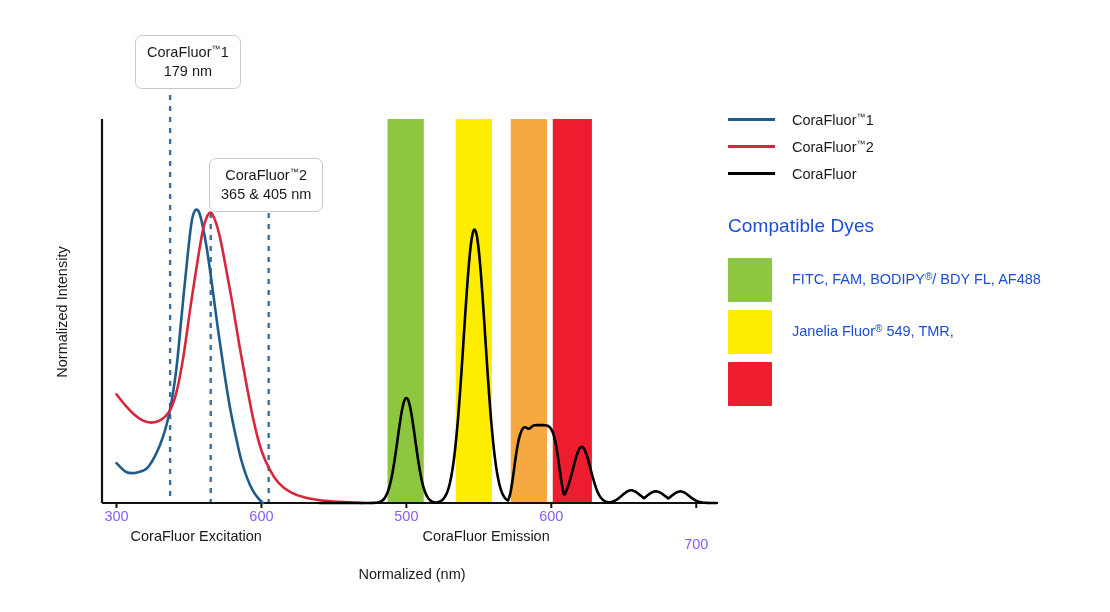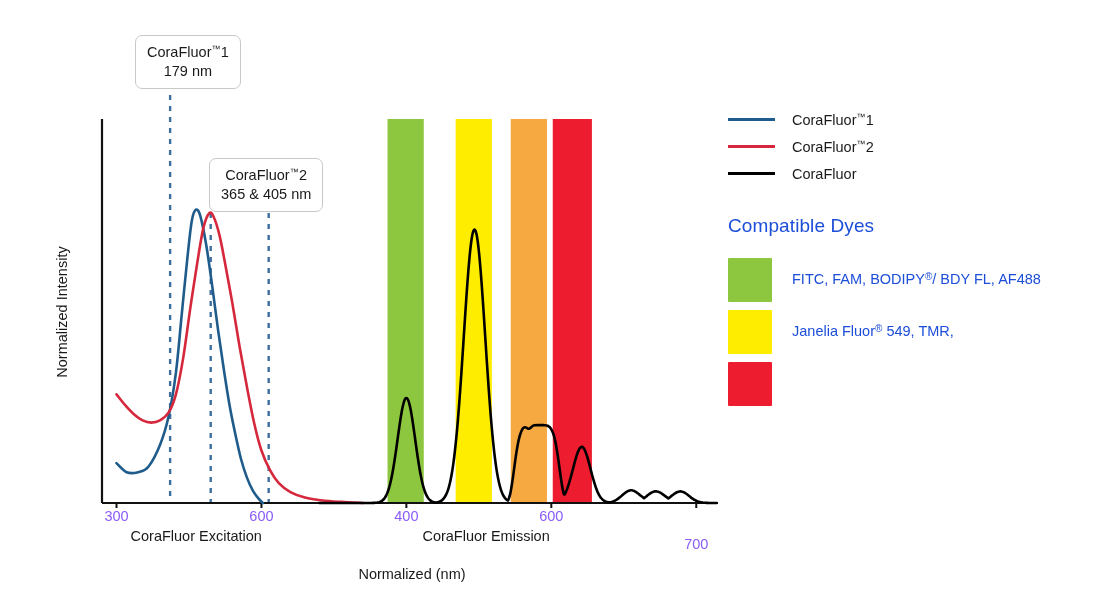--- a/index.html
+++ b/index.html
@@ -140,21 +140,21 @@
     </div>
 
     <div class="callout" id="callout-2">
       <span class="ln"><span>CoraFluor</span><span class="tm">™</span><span>2</span></span>
       <span class="ln">365 &amp; 405 nm</span>
     </div>
 
     <div id="ticks-layer">
         <div class="axis-tick" style="left: 116.494px; top: 508px;">300</div>
         <div class="axis-tick" style="left: 261.435px; top: 508px;">600</div>
-        <div class="axis-tick" style="left: 406.376px; top: 508px;">400</div>
+        <div class="axis-tick" style="left: 406.376px; top: 508px;">500</div>
         <div class="axis-tick" style="left: 551.318px; top: 508px;">600</div>
         <div class="axis-tick" style="left: 696.259px; top: 508px; margin-top: 28px;">700</div>
       </div>
 
     <div class="axis-sub" id="sub-exc" style="left: 196.212px; top: 528px;">CoraFluor Excitation</div>
     <div class="axis-sub" id="sub-emi" style="left: 486.094px; top: 528px;">CoraFluor Emission</div>
 
     <div id="x-axis-title">Normalized (nm)</div>
     <div id="y-axis-title">Normalized Intensity</div>
   </div>

